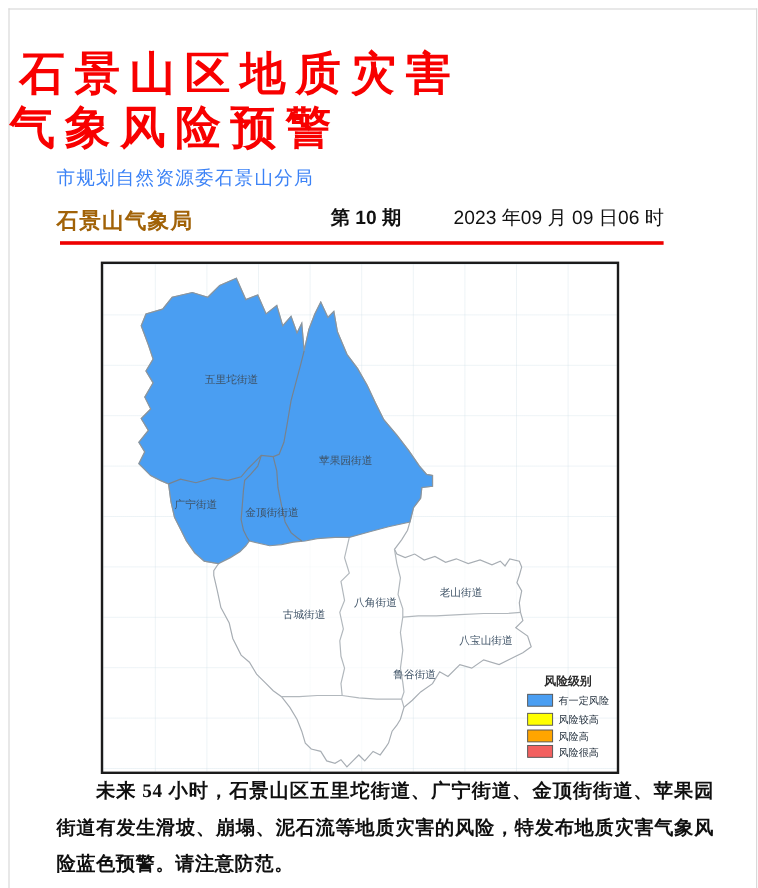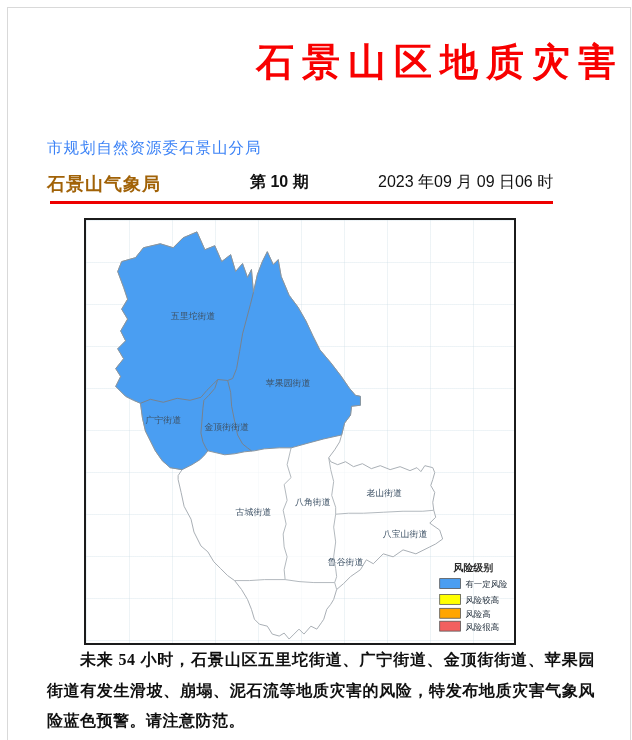--- a/index.html
+++ b/index.html
@@ -7,34 +7,34 @@
     width:632px;height:740px;position:relative;overflow:hidden;
     background:#ffffff;
     font-family:"Liberation Sans","DejaVu Sans",sans-serif;
   }
   .page-border{
     position:absolute;left:7px;top:7px;width:622px;height:740px;
     border:1px solid #d9d9d9;border-bottom:none;pointer-events:none;
   }
   .title{
     position:absolute;left:8px;top:40px;width:616px;margin:0;
-    text-align:right;font-family:"Liberation Serif","DejaVu Serif",serif;
+    text-align:left;font-family:"Liberation Serif","DejaVu Serif",serif;
     font-weight:bold;font-size:38px;line-height:45px;letter-spacing:8px;
     text-indent:8px;
   }
   .issuer{
     position:absolute;left:47px;top:138px;
     font-size:15.5px;font-weight:normal;color:#3b82f6;letter-spacing:1px;
   }
   .agency{
     position:absolute;left:47px;top:172px;
     font-size:18px;font-weight:bold;color:#a16207;letter-spacing:1px;
   }
   .issue-no{
-    position:absolute;left:250px;top:172px;width:110px;text-align:left;
+    position:absolute;left:250px;top:172px;width:110px;text-align:center;
     font-size:16px;font-weight:bold;color:#111;
   }
   .issue-date{
     position:absolute;left:378px;top:172px;width:176px;
     font-size:16px;font-weight:normal;color:#111;white-space:nowrap;
   }
   .red-rule{
     position:absolute;left:50px;top:201px;width:503px;height:3px;
   }
   .map-frame{
@@ -63,21 +63,21 @@
     font-family:"Liberation Serif","DejaVu Serif",serif;
     font-size:16px;line-height:30.5px;font-weight:600;color:#101010;
     text-indent:33px;text-align:justify;letter-spacing:0.5px;
   }
 </style>
 </head>
 <body>
 
 <div class="page-border"></div>
 
-<h1 class="title" style="color: rgb(248, 0, 0);"><span>石景山区地质灾害</span><br></h1>
+<h1 class="title" style="color: rgb(248, 0, 0);"><span>石景山区地质灾害</span><br><span>气象风险预警</span></h1>
 
 <div class="issuer">市规划自然资源委石景山分局</div>
 <div class="agency">石景山气象局</div>
 <div class="issue-no">第 10 期</div>
 <div class="issue-date">2023 年09 月 09 日06 时</div>
 <div class="red-rule" style="background: rgb(238, 0, 0);"></div>
 
 <div class="map-frame">
   <svg viewBox="0 0 432 427" preserveAspectRatio="none">
 

